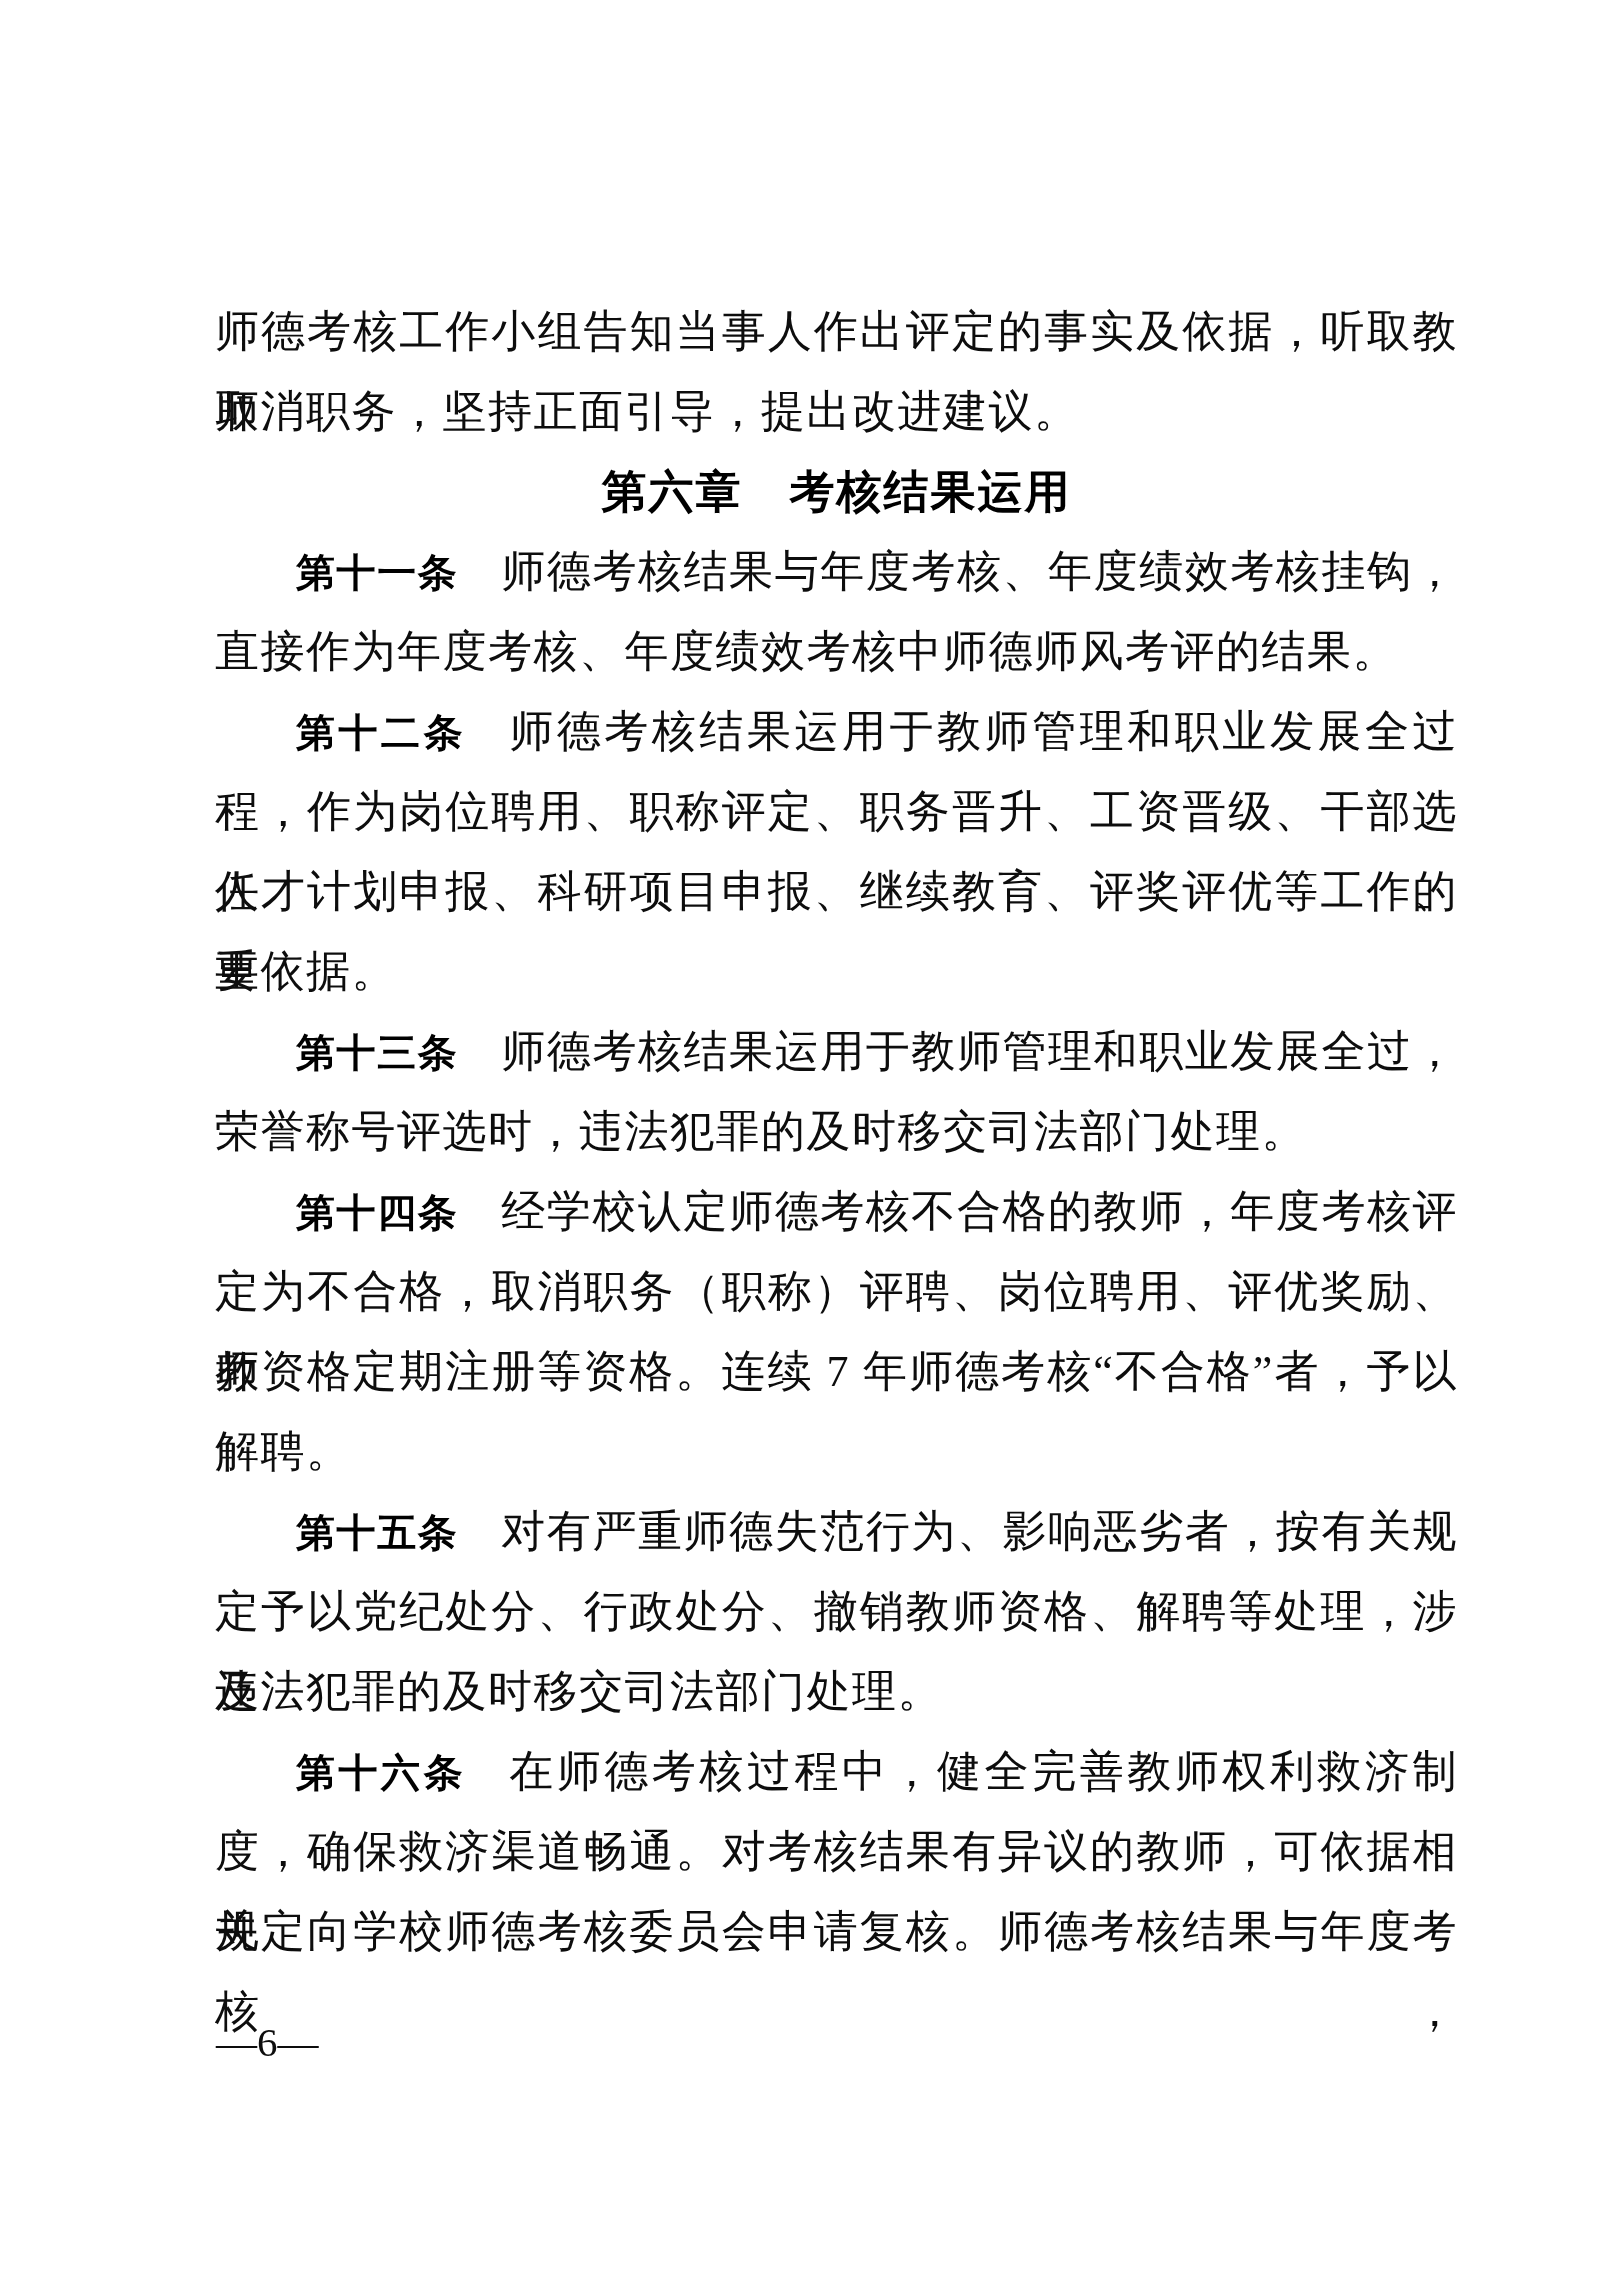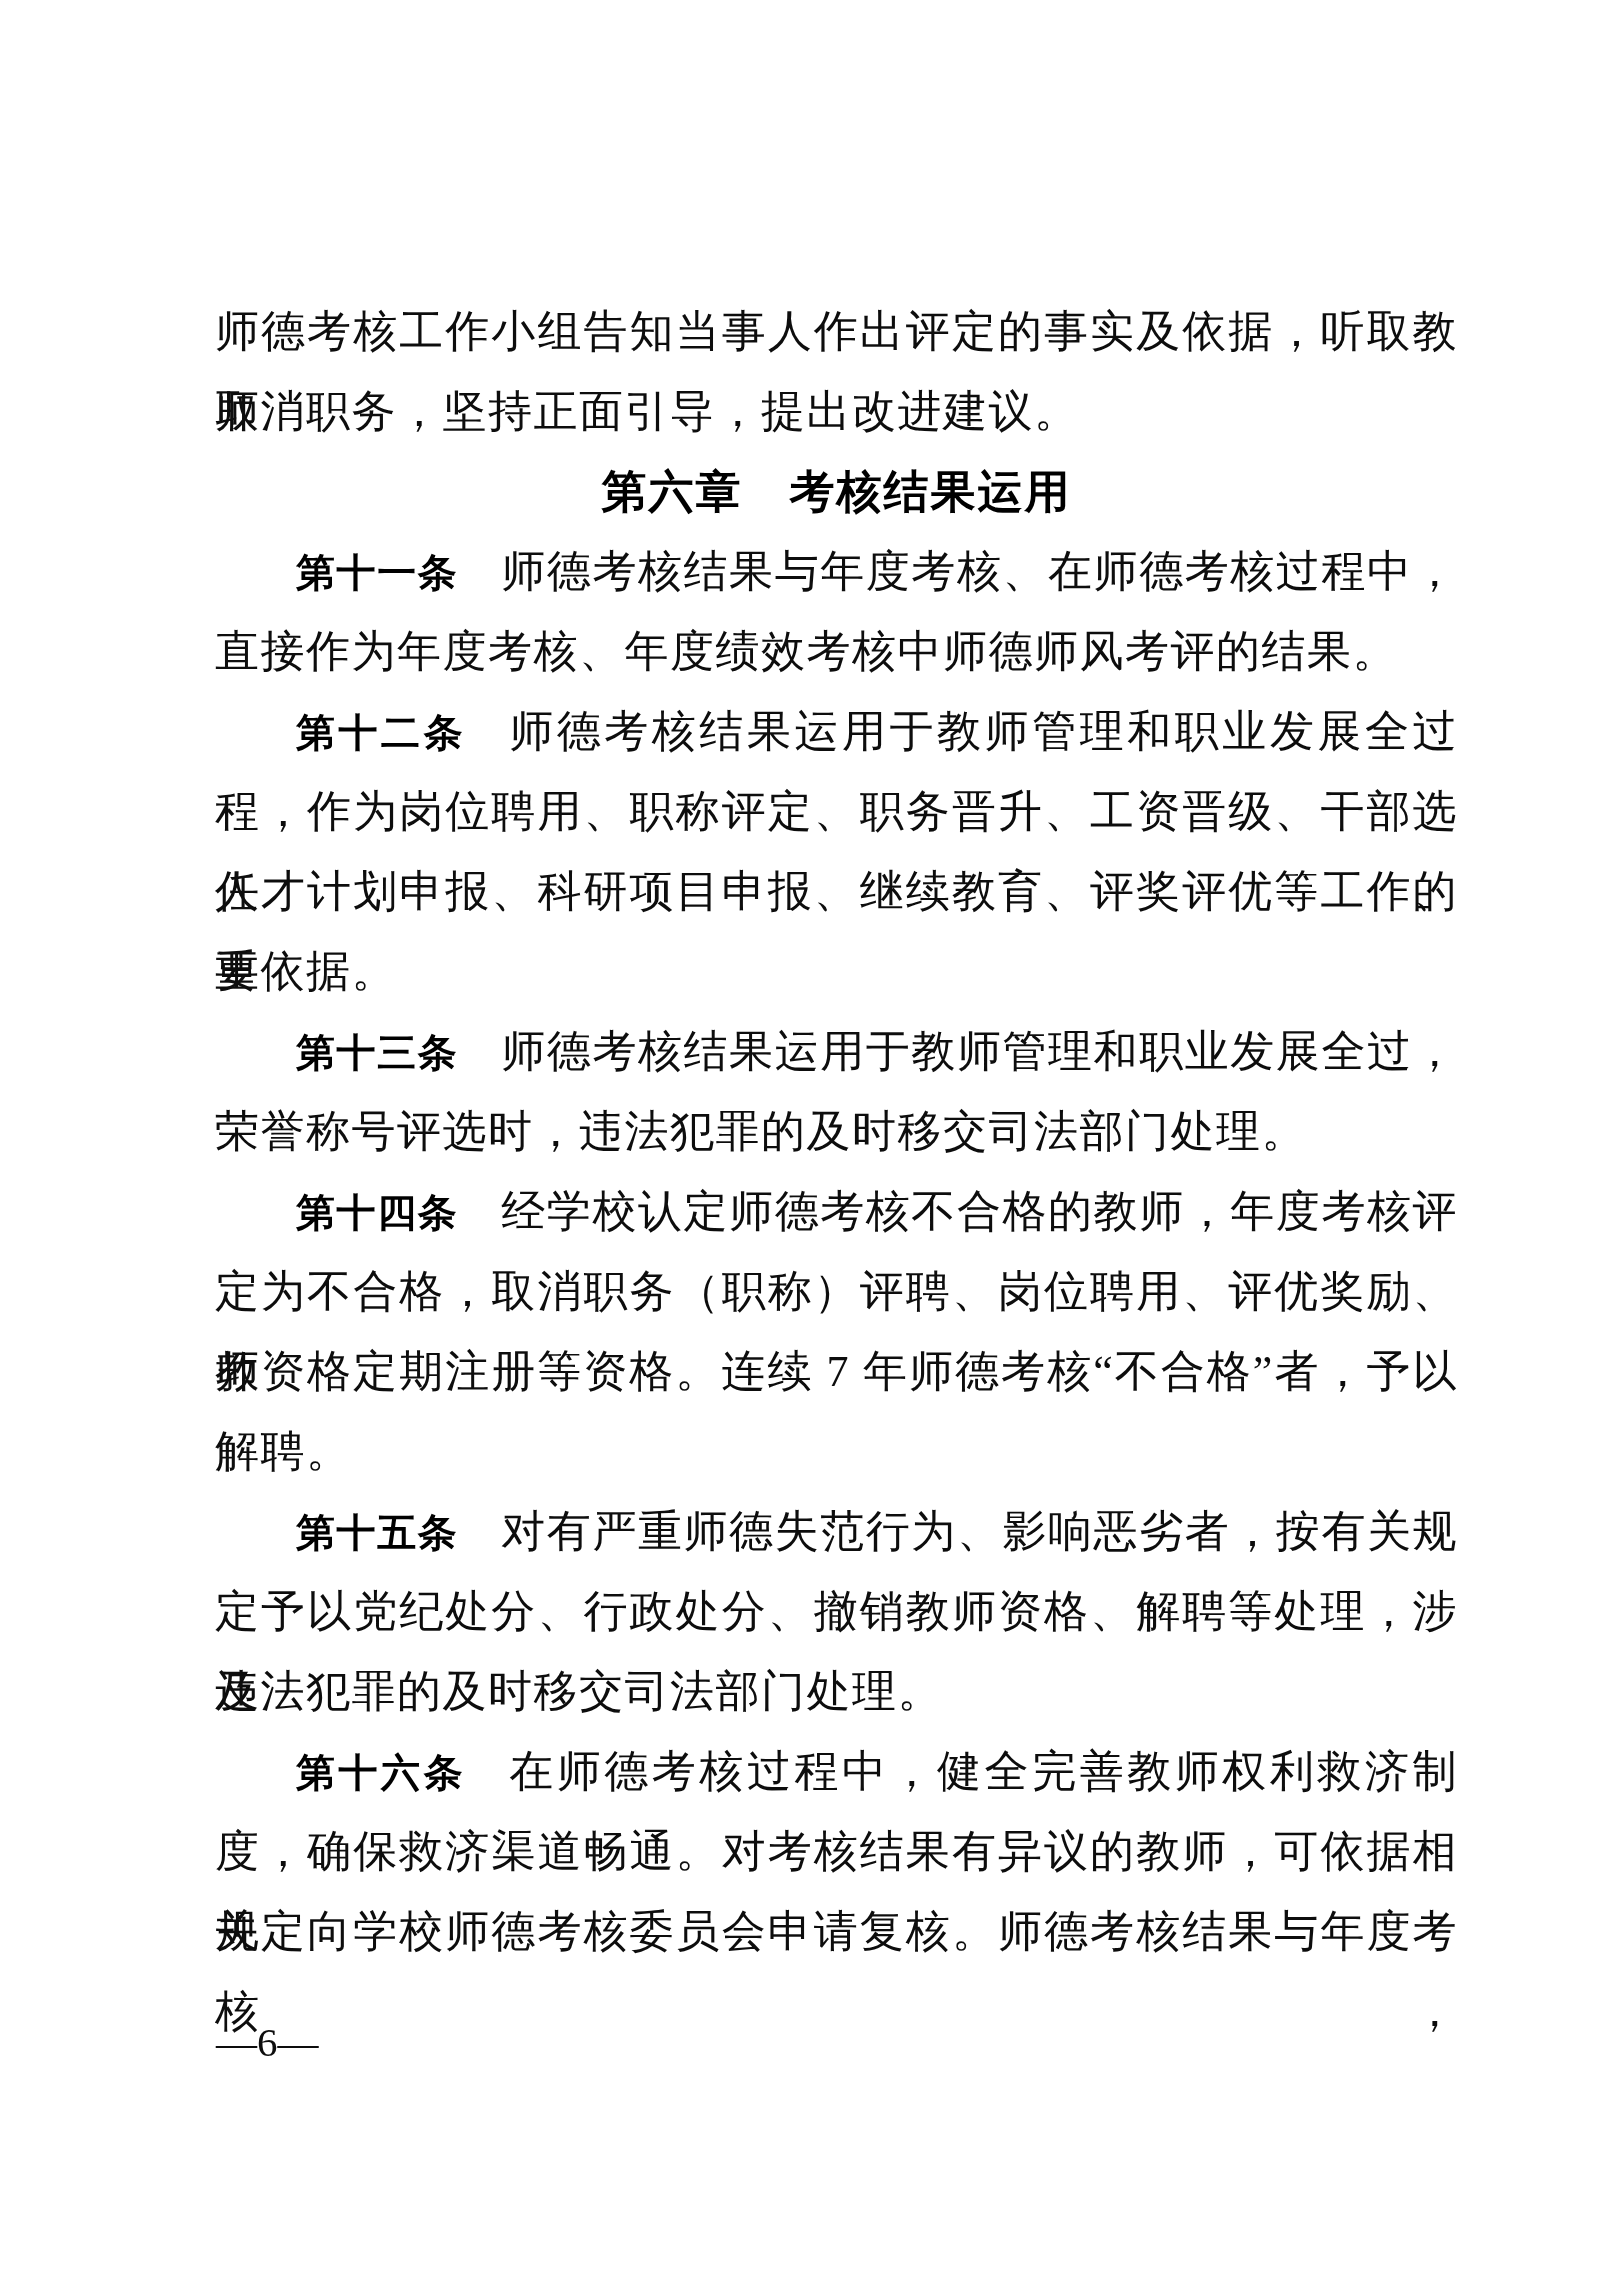--- a/index.html
+++ b/index.html
@@ -67,21 +67,21 @@
   }
 </style>
 </head>
 <body>
 
 <div class="page">
   <div class="doc-body">
       <div class="line body fill"><span>师德考核工作小组告知当事人作出评定的事实及依据，听取教师</span></div>
       <div class="line body"><span>取消职务，坚持正面引导，提出改进建议。</span></div>
       <div class="line heading"><span>第六章　考核结果运用</span></div>
-      <div class="line indent fill"><span class="article-num">第十一条</span><span>师德考核结果与年度考核、在师德考核过程中，</span></div>
+      <div class="line indent fill"><span class="article-num">第十一条</span><span>师德考核结果与年度考核、年度绩效考核挂钩，</span></div>
       <div class="line body"><span>直接作为年度考核、年度绩效考核中师德师风考评的结果。</span></div>
       <div class="line indent fill"><span class="article-num">第十二条</span><span>师德考核结果运用于教师管理和职业发展全过</span></div>
       <div class="line body fill"><span>程，作为岗位聘用、职称评定、职务晋升、工资晋级、干部选任、</span></div>
       <div class="line body fill"><span>人才计划申报、科研项目申报、继续教育、评奖评优等工作的重</span></div>
       <div class="line body"><span>要依据。</span></div>
       <div class="line indent fill"><span class="article-num">第十三条</span><span>师德考核结果运用于教师管理和职业发展全过，</span></div>
       <div class="line body"><span>荣誉称号评选时，违法犯罪的及时移交司法部门处理。</span></div>
       <div class="line indent fill"><span class="article-num">第十四条</span><span>经学校认定师德考核不合格的教师，年度考核评</span></div>
       <div class="line body fill"><span>定为不合格，取消职务（职称）评聘、岗位聘用、评优奖励、教</span></div>
       <div class="line body fill"><span>师资格定期注册等资格。连续 7 年师德考核“不合格”者，予以</span></div>

